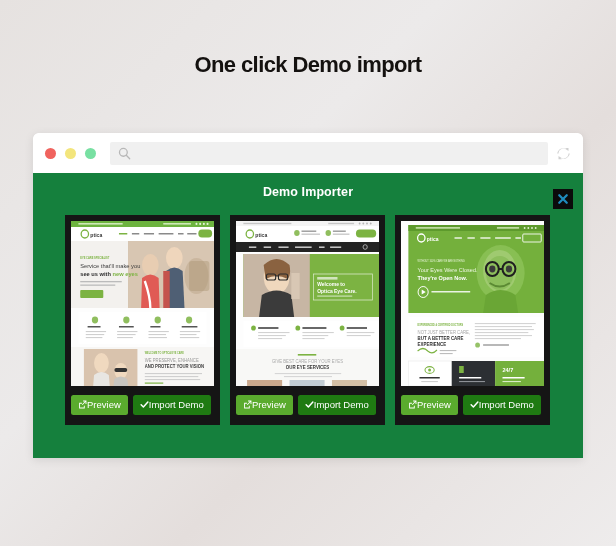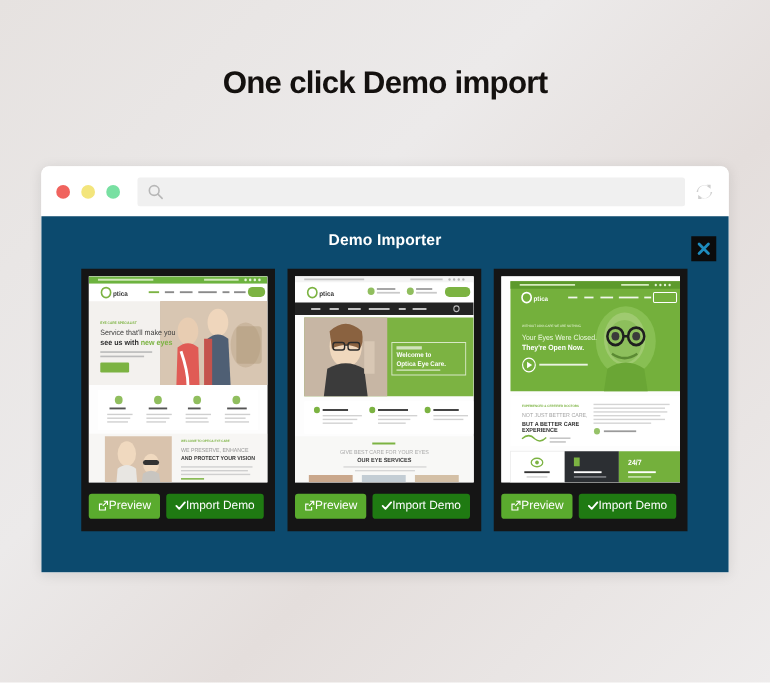--- a/index.html
+++ b/index.html
@@ -11,21 +11,21 @@
     position: relative;
   }
 
   
   .page-title {
     position: absolute;
     top: 52px;
     left: 0;
     width: 616px;
     text-align: center;
-    font-size: 25px;
+    font-size: 22px;
     font-weight: bold;
     letter-spacing: -0.6px;
     color: #14110f;
     font-family: "Liberation Sans", sans-serif;
   }
 
   
   .browser {
     position: absolute;
     left: 33px;
@@ -67,21 +67,21 @@
     font-size: 11px; color: #777; margin-left: 6px; width: 90%;
     font-family: "Liberation Sans", sans-serif;
   }
   .reload-ico { width: 15px; height: 15px; opacity: .42; margin-left: 8px; }
 
   
   .importer {
     position: absolute;
     left: 0; top: 40px;
     width: 550px; height: 285px;
-    background: #0c4a6e;
+    background: #15803d;
   }
   .importer-head {
     height: 38px;
     position: relative;
     display: flex;
     align-items: center;
     justify-content: center;
   }
   .importer-title {
     color: #ffffff;

